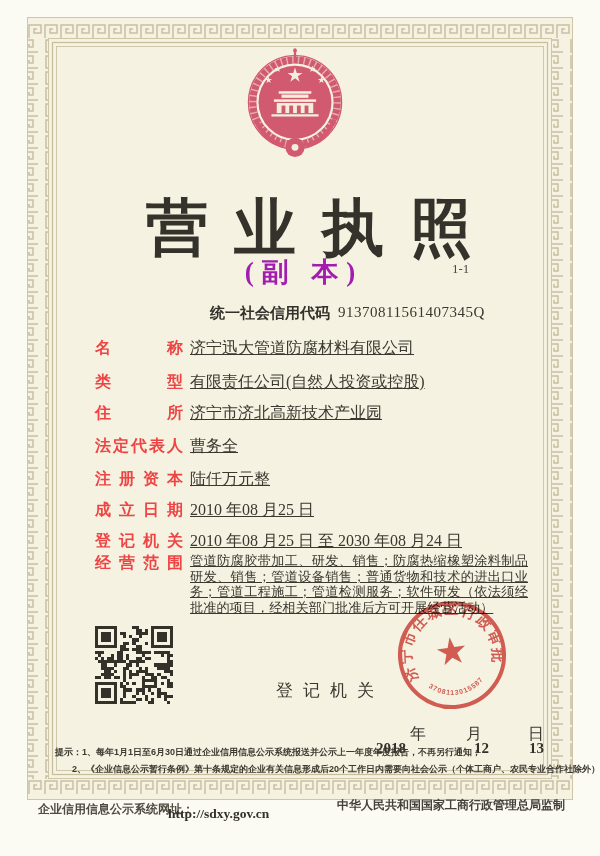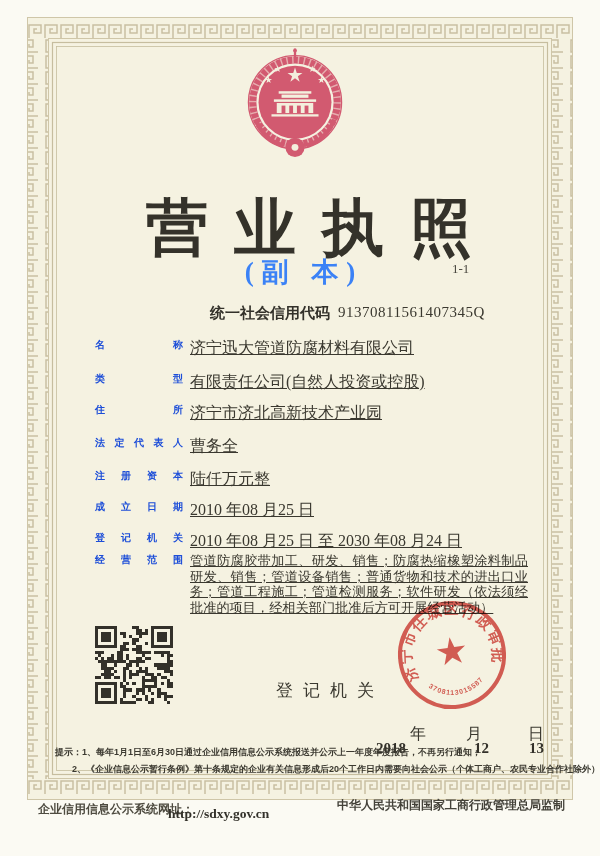--- a/index.html
+++ b/index.html
@@ -16,36 +16,36 @@
   .emblem{position:absolute;left:247px;top:48px;width:96px;height:120px;}
 
   .title{
     position:absolute;left:0;top:186px;width:592px;text-align:center;
     font-family:"Liberation Sans","DejaVu Sans",sans-serif;
     font-size:62px;font-weight:700;letter-spacing:26px;padding-left:26px;
     color:#34322a;
   }
   .subtitle{
     position:absolute;left:0;top:254px;width:592px;text-align:center;
-    font-size:27px;font-weight:700;letter-spacing:8px;padding-left:8px;color:#3b82f6;
+    font-size:27px;font-weight:700;letter-spacing:8px;padding-left:8px;color:#a21caf;
   }
   .page-no{position:absolute;left:452px;top:261px;font-size:13px;color:#4a4840;}
 
   .credit-label{
     position:absolute;left:210px;top:304px;
     font-family:"Liberation Sans","DejaVu Sans",sans-serif;
     font-size:15px;font-weight:700;color:#33312a;
   }
   .credit-code{position:absolute;left:338px;top:304px;font-size:15px;letter-spacing:.5px;color:#3a382f;}
 
   .row{position:absolute;left:95px;width:450px;}
   .flabel{
     display:inline-block;vertical-align:top;width:88px;
     font-family:Liberation Sans, sans-serif;
-    font-size:10px;font-weight:700;color:#1d4ed8;
+    font-size:16px;font-weight:700;color:#ef4444;
     text-align:justify;text-align-last:justify;
   }
   .fvalue{display:inline-block;vertical-align:top;margin-left:7px;font-size:16px;color:#3a382f;text-decoration:underline;}
   .row-scope .fvalue{width:338px;font-size:13.2px;line-height:15.6px;text-align:justify;}
 
   .qr{position:absolute;left:95px;top:626px;width:78px;height:78px;}
   .registrar{
     position:absolute;left:276px;top:679px;
     font-size:17px;font-weight:400;letter-spacing:10px;color:#3a382f;
   }

